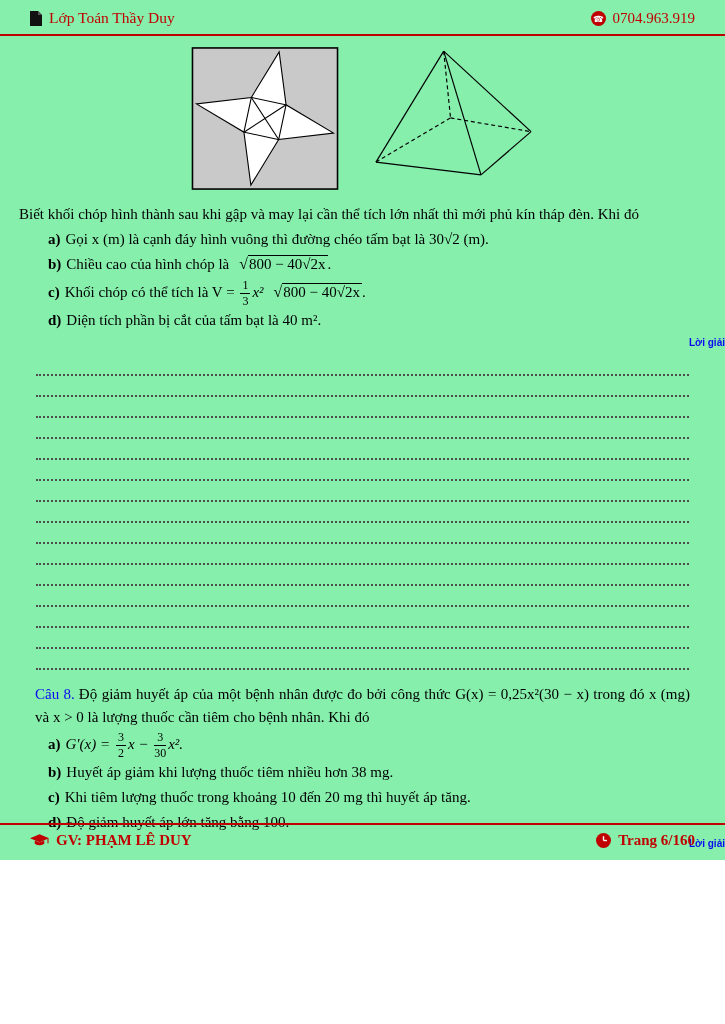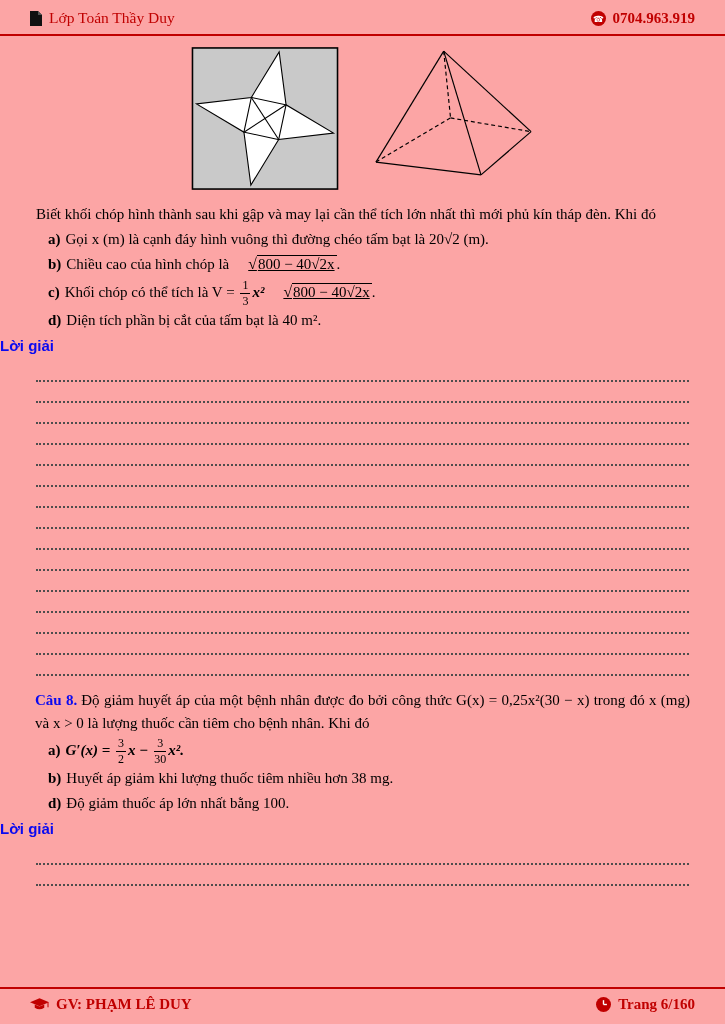--- a/index.html
+++ b/index.html
@@ -2,57 +2,57 @@
 <html><head>
 <meta charset="utf-8">
 <style>
   * { margin:0; padding:0; box-sizing:border-box; }
   html,body { background:#ffffff; }
   body {
     width:725px; height:1024px;
     font-family:"Liberation Serif","DejaVu Serif",serif;
     font-size:15px; color:#000;
   }
-  .page { position:relative; width:725px; height:1024px; background:#fca5a5; overflow:hidden; }
+  .page { position:relative; width:725px; height:860px; background:#86efac; overflow:hidden; }
 
   
   .header {
     display:flex; justify-content:space-between; align-items:center;
     padding:9px 30px 7px 30px; border-bottom:2px solid #c00000;
   }
   .header-left, .header-right { display:flex; align-items:center; gap:7px; color:#c00000; }
   .header-title { font-size:15.5px; }
-  .header-phone { font-weight:bold; }
+  .header-phone { font-weight:normal; }
   .hicon { display:inline-flex; align-items:center; }
 
   
   .figures { display:flex; justify-content:center; align-items:flex-start; gap:34px; margin-top:10px; }
 
   
-  .intro { margin:12px 35px 0 36px; text-align:justify; line-height:1.5; }
+  .intro { margin:12px 35px 0 19px; text-align:justify; line-height:1.5; }
   .items { margin:3px 35px 0 48px; }
   .item { margin-top:3px; line-height:1.45; }
   .item-label { font-weight:bold; margin-right:5px; }
-  .imath { font-style:italic;font-weight:bold; }
+  .imath { font-style:italic; }
 
   .solution-title {
-    text-align:left; color:#0a0af0; font-family:"Liberation Sans",sans-serif;
-    font-weight:bold; margin-top:5px; font-size:15px;
+    text-align:right; color:#0a0af0; font-family:"Liberation Sans",sans-serif;
+    font-weight:bold; margin-top:5px; font-size:10px;
   }
   .solution-lines { margin:7px 36px 0 36px; }
   .dotline { height:21px; border-bottom:2px dotted #4d4d4d; }
 
   .cau8 { margin:13px 35px 0 35px; text-align:justify; line-height:1.5; }
-  .cau-label { color:#0a0af0; font-weight:bold; margin-right:4px;margin-top:39px; }
+  .cau-label { color:#0a0af0; font-weight:normal; margin-right:4px;margin-top:39px; }
 
   
   .frac { display:inline-block; vertical-align:middle; text-align:center; line-height:1.05; font-size:0.8em; margin:0 2px; }
   .frac .num { display:block; border-bottom:1.2px solid #000; padding:0 2px 1px 2px; }
   .frac .den { display:block; padding-top:1px; }
-  .sqrt { white-space:nowrap; margin-left:19px;text-decoration:underline; }
+  .sqrt { white-space:nowrap; margin-left:10px; }
   .sqrt .rad { font-size:1.05em; }
   .sqrt .rcd { border-top:1.2px solid #000; padding:0 2px 0 1px; }
 
   
   .footer {
     position:absolute; left:0; right:0; bottom:0;
     border-top:2px solid #c00000;
     display:flex; justify-content:space-between; align-items:center;
     padding:7px 30px 11px 30px; color:#c00000; font-weight:bold;
   }
@@ -105,21 +105,21 @@
         <line x1="79" y1="73" x2="161" y2="87" stroke-dasharray="4 3"></line>
         <line x1="72" y1="5" x2="79" y2="73" stroke-dasharray="4 3"></line>
       </g>
     </svg>
   </div>
 
   <p class="intro">Biết khối chóp hình thành sau khi gập và may lại cần thể tích lớn nhất thì mới phủ kín tháp đèn. Khi đó</p>
 
   <div class="items">
     <div class="item">
-      <span class="item-label">a)</span><span>Gọi x (m) là cạnh đáy hình vuông thì đường chéo tấm bạt là 20√2 (m).</span>
+      <span class="item-label">a)</span><span>Gọi x (m) là cạnh đáy hình vuông thì đường chéo tấm bạt là 30√2 (m).</span>
     </div>
     <div class="item">
       <span class="item-label">b)</span><span>Chiều cao của hình chóp là</span><span class="sqrt"><span class="rad">√</span><span class="rcd">800 − 40√2x</span></span><span>.</span>
     </div>
     <div class="item">
       <span class="item-label">c)</span><span>Khối chóp có thể tích là V =</span>
       <span class="frac"><span class="num">1</span><span class="den">3</span></span><span class="imath">x²</span><span class="sqrt"><span class="rad">√</span><span class="rcd">800 − 40√2x</span></span><span>.</span>
     </div>
     <div class="item">
       <span class="item-label">d)</span><span>Diện tích phần bị cắt của tấm bạt là 40 m².</span>
@@ -152,21 +152,24 @@
   <div class="items">
     <div class="item">
       <span class="item-label">a)</span><span class="imath">G′(x) =</span>
       <span class="frac"><span class="num">3</span><span class="den">2</span></span><span class="imath">x −</span>
       <span class="frac"><span class="num">3</span><span class="den">30</span></span><span class="imath">x².</span>
     </div>
     <div class="item">
       <span class="item-label">b)</span><span>Huyết áp giảm khi lượng thuốc tiêm nhiều hơn 38 mg.</span>
     </div>
     <div class="item">
-      <span class="item-label">d)</span><span>Độ giảm thuốc áp lớn nhất bằng 100.</span>
+      <span class="item-label">c)</span><span>Khi tiêm lượng thuốc trong khoảng 10 đến 20 mg thì huyết áp tăng.</span>
+    </div>
+    <div class="item">
+      <span class="item-label">d)</span><span>Độ giảm huyết áp lớn tăng bằng 100.</span>
     </div>
   </div>
 
   <div class="solution-title">Lời giải</div>
   <div class="solution-lines">
       <div class="dotline"></div>
       <div class="dotline"></div>
     </div>
 
   <div class="footer">

